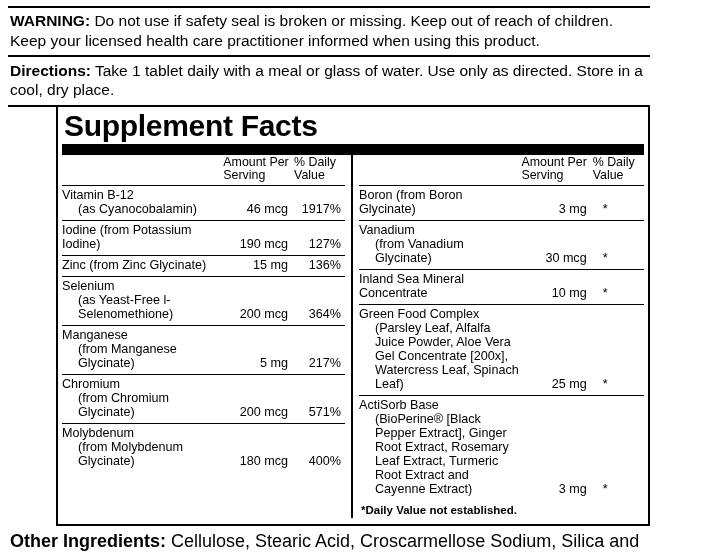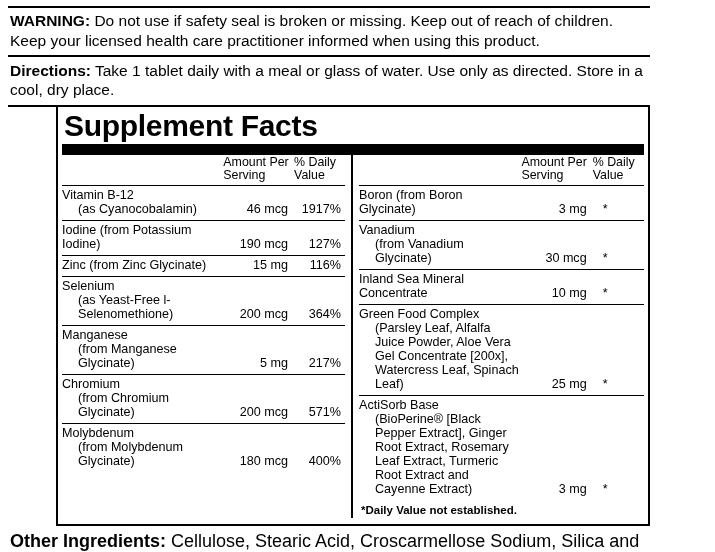--- a/index.html
+++ b/index.html
@@ -216,21 +216,21 @@
 
           <tr class="item">
             <td class="name">Iodine (from Potassium Iodine)</td>
             <td class="amt">190 mcg</td>
             <td class="dv">127%</td>
           </tr>
 
           <tr class="item">
             <td class="name">Zinc (from Zinc Glycinate)</td>
             <td class="amt">15 mg</td>
-            <td class="dv">116%</td>
+            <td class="dv">136%</td>
           </tr>
 
           <tr class="item">
             <td class="name">
               <span>Selenium</span>
               <span class="sub">(as Yeast-Free l-Selenomethione)</span>
             </td>
             <td class="amt">200 mcg</td>
             <td class="dv">364%</td>
           </tr>

